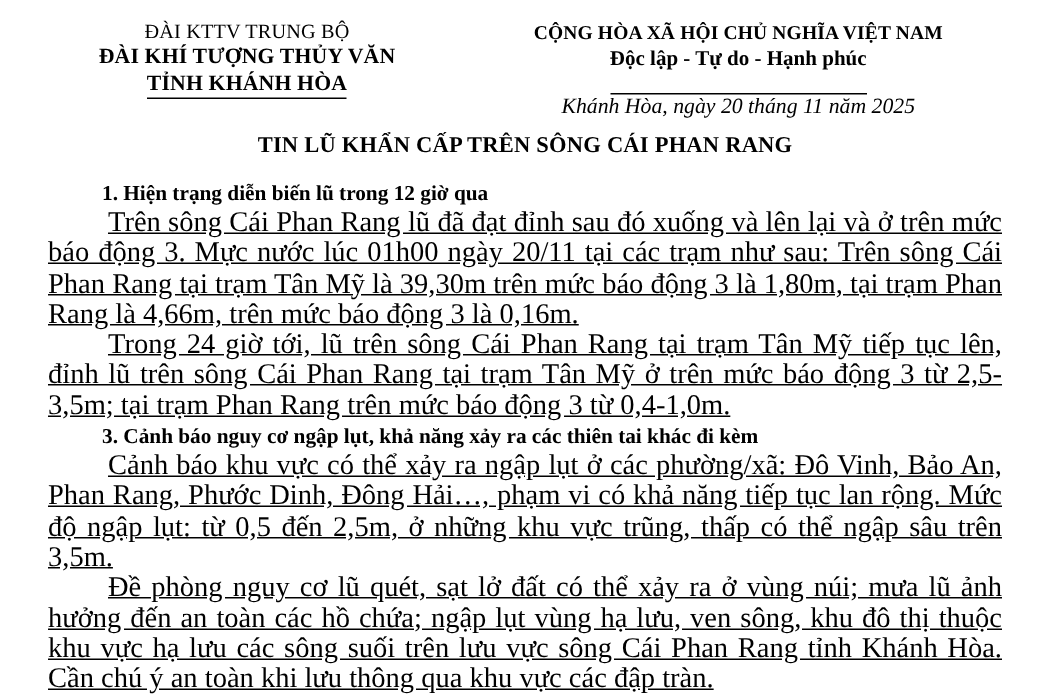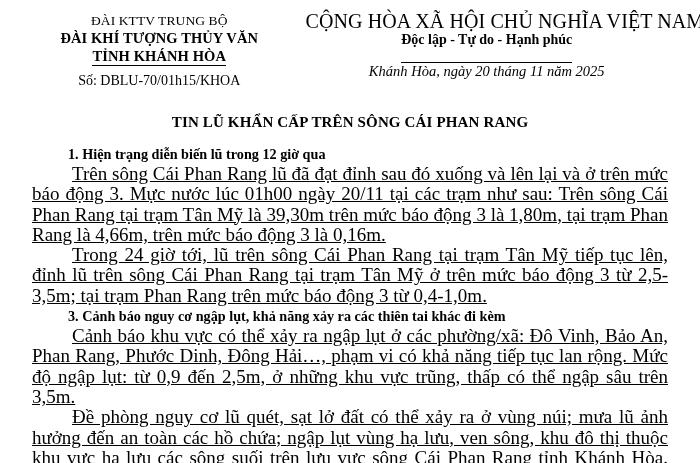--- a/index.html
+++ b/index.html
@@ -68,22 +68,22 @@
     padding-bottom: 1px;
   }
   .doc-number {
     font-size: 14px;
     line-height: 19px;
     margin-top: 6px;
     white-space: nowrap;
   }
 
   .nation-line {
-    font-weight: normal;
-    font-size: 20px;
+    font-weight: bold;
+    font-size: 13px;
     line-height: 19px;
     letter-spacing: 0.1px;
     white-space: nowrap;
   }
   .motto-line {
     font-weight: bold;
     font-size: 14px;
     line-height: 18px;
     white-space: nowrap;
   }
@@ -98,21 +98,21 @@
     margin-top: 13px;
     white-space: nowrap;
   }
 
   
   .doc-title {
     text-align: center;
     font-weight: bold;
     font-size: 15px;
     letter-spacing: 0.15px;
-    margin-top: 24px;
+    margin-top: 8px;
     white-space: nowrap;
   }
 
   
   .body-content {
     margin-top: 13px;
   }
   .section-heading {
     font-weight: bold;
     font-size: 14.2px;
@@ -137,41 +137,40 @@
 <body>
 
 <div class="page">
 
   <div class="header">
 
     <div class="header-left">
       <div class="org-line-1">ĐÀI KTTV TRUNG BỘ</div>
       <div class="org-line-2">ĐÀI KHÍ TƯỢNG THỦY VĂN</div>
       <div class="org-line-3"><span>TỈNH KHÁNH HÒA</span></div>
-      <div class="doc-number">Số: DBLU-70/01h15/KHOA</div>
     </div>
 
     <div class="header-right">
       <div class="nation-line">CỘNG HÒA XÃ HỘI CHỦ NGHĨA VIỆT NAM</div>
       <div class="motto-line"><span>Độc lập - Tự do - Hạnh phúc</span></div>
       <div class="place-date">Khánh Hòa, ngày 20 tháng 11 năm 2025</div>
     </div>
 
   </div>
 
   <div class="doc-title">TIN LŨ KHẨN CẤP TRÊN SÔNG CÁI PHAN RANG</div>
 
   <div class="body-content">
 
     <p class="section-heading">1. Hiện trạng diễn biến lũ trong 12 giờ qua</p>
     <p class="para">Trên sông Cái Phan Rang lũ đã đạt đỉnh sau đó xuống và lên lại và ở trên mức báo động 3. Mực nước lúc 01h00 ngày 20/11 tại các trạm như sau: Trên sông Cái Phan Rang tại trạm Tân Mỹ là 39,30m trên mức báo động 3 là 1,80m, tại trạm Phan Rang là 4,66m, trên mức báo động 3 là 0,16m.</p>
 
     <p class="para">Trong 24 giờ tới, lũ trên sông Cái Phan Rang tại trạm Tân Mỹ tiếp tục lên, đỉnh lũ trên sông Cái Phan Rang tại trạm Tân Mỹ ở trên mức báo động 3 từ 2,5-3,5m; tại trạm Phan Rang trên mức báo động 3 từ 0,4-1,0m.</p>
 
     <p class="section-heading">3. Cảnh báo nguy cơ ngập lụt, khả năng xảy ra các thiên tai khác đi kèm</p>
-    <p class="para">Cảnh báo khu vực có thể xảy ra ngập lụt ở các phường/xã: Đô Vinh, Bảo An, Phan Rang, Phước Dinh, Đông Hải…, phạm vi có khả năng tiếp tục lan rộng. Mức độ ngập lụt: từ 0,9 đến 2,5m, ở những khu vực trũng, thấp có thể ngập sâu trên 3,5m.</p>
+    <p class="para">Cảnh báo khu vực có thể xảy ra ngập lụt ở các phường/xã: Đô Vinh, Bảo An, Phan Rang, Phước Dinh, Đông Hải…, phạm vi có khả năng tiếp tục lan rộng. Mức độ ngập lụt: từ 0,5 đến 2,5m, ở những khu vực trũng, thấp có thể ngập sâu trên 3,5m.</p>
     <p class="para spaced">Đề phòng nguy cơ lũ quét, sạt lở đất có thể xảy ra ở vùng núi; mưa lũ ảnh hưởng đến an toàn các hồ chứa; ngập lụt vùng hạ lưu, ven sông, khu đô thị thuộc khu vực hạ lưu các sông suối trên lưu vực sông Cái Phan Rang tỉnh Khánh Hòa. Cần chú ý an toàn khi lưu thông qua khu vực các đập tràn.</p>
 
     <p class="section-heading">4. Cảnh báo cấp độ rủi ro thiên tai do lũ: Cấp 3.</p>
 
   </div>
 
 </div>
 
 </body></html>

